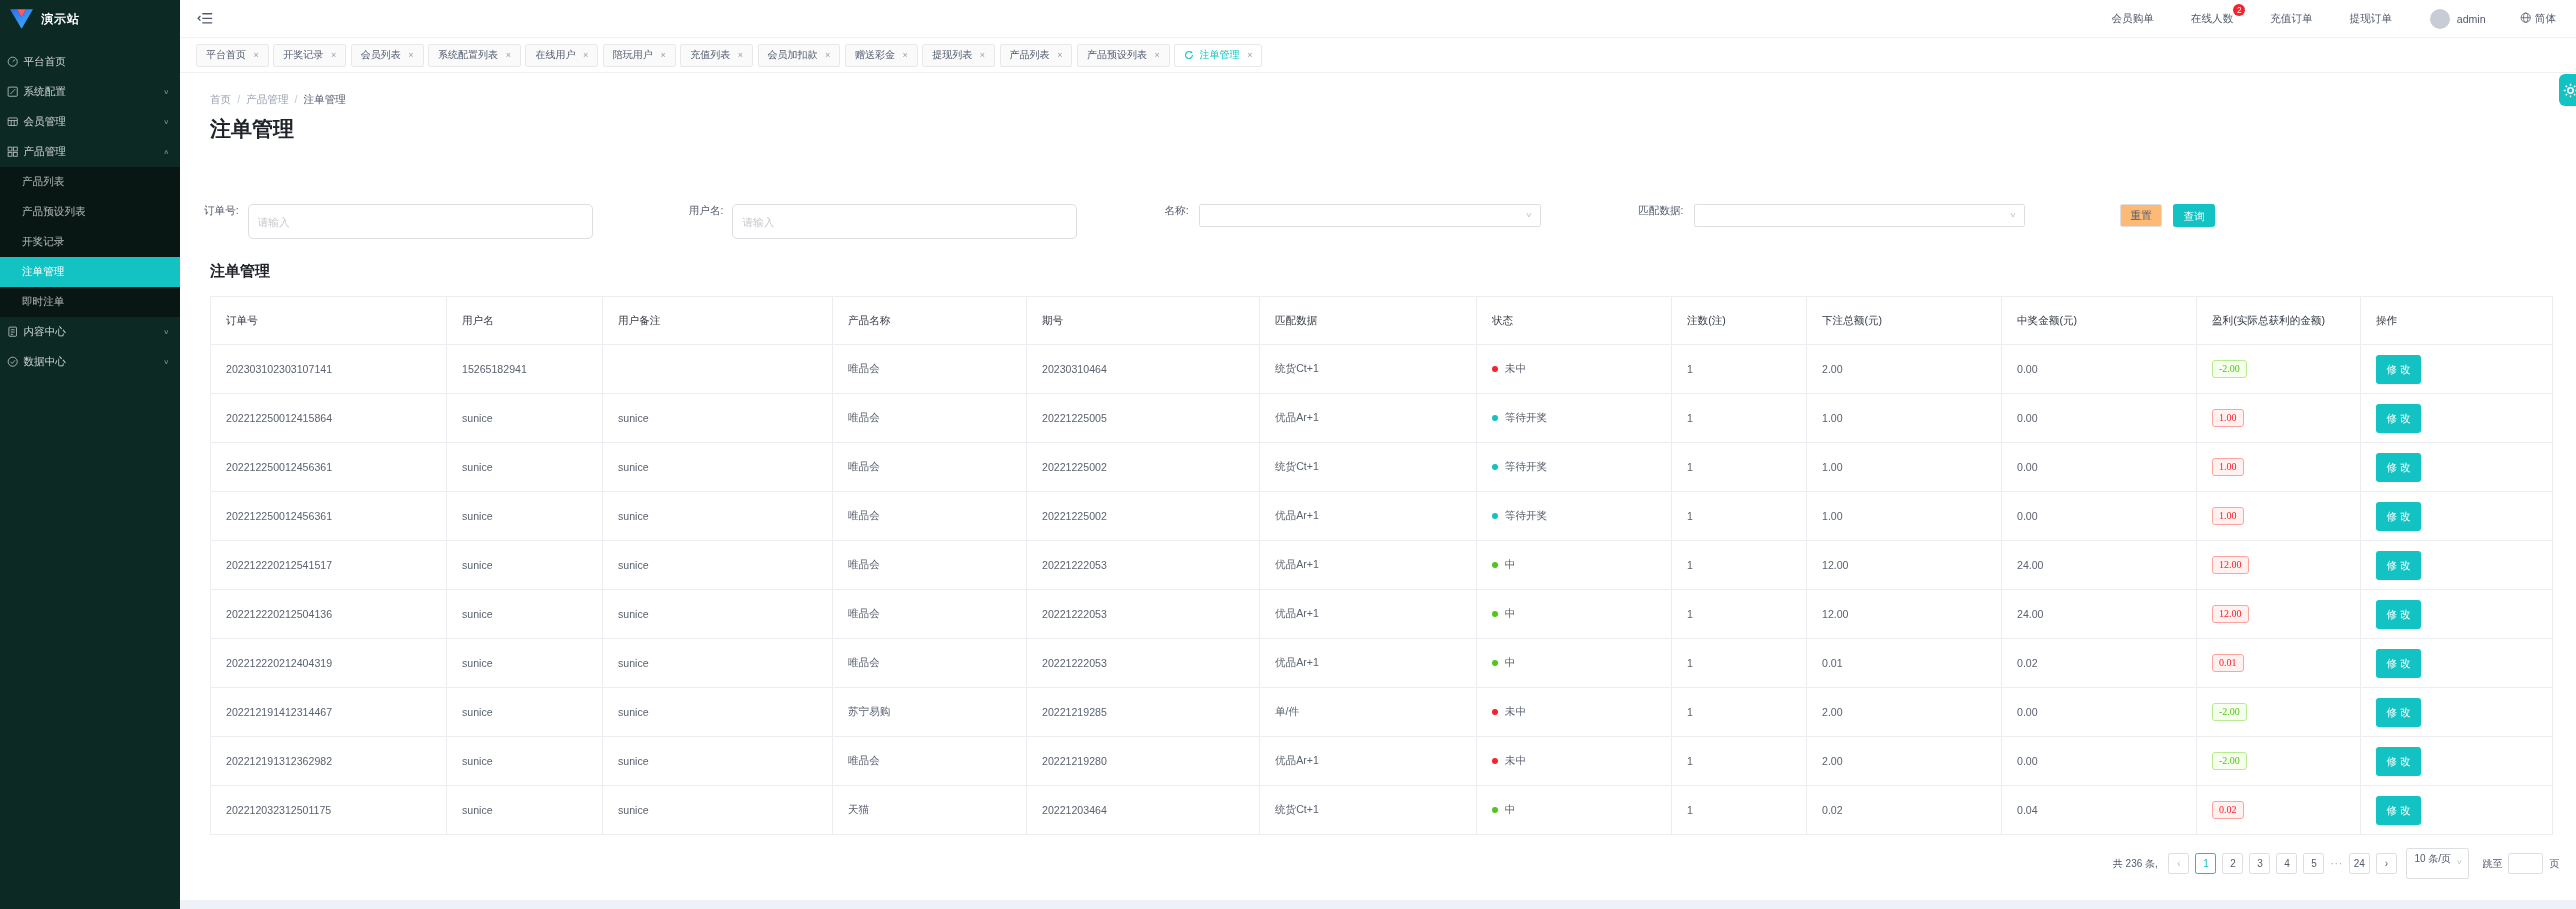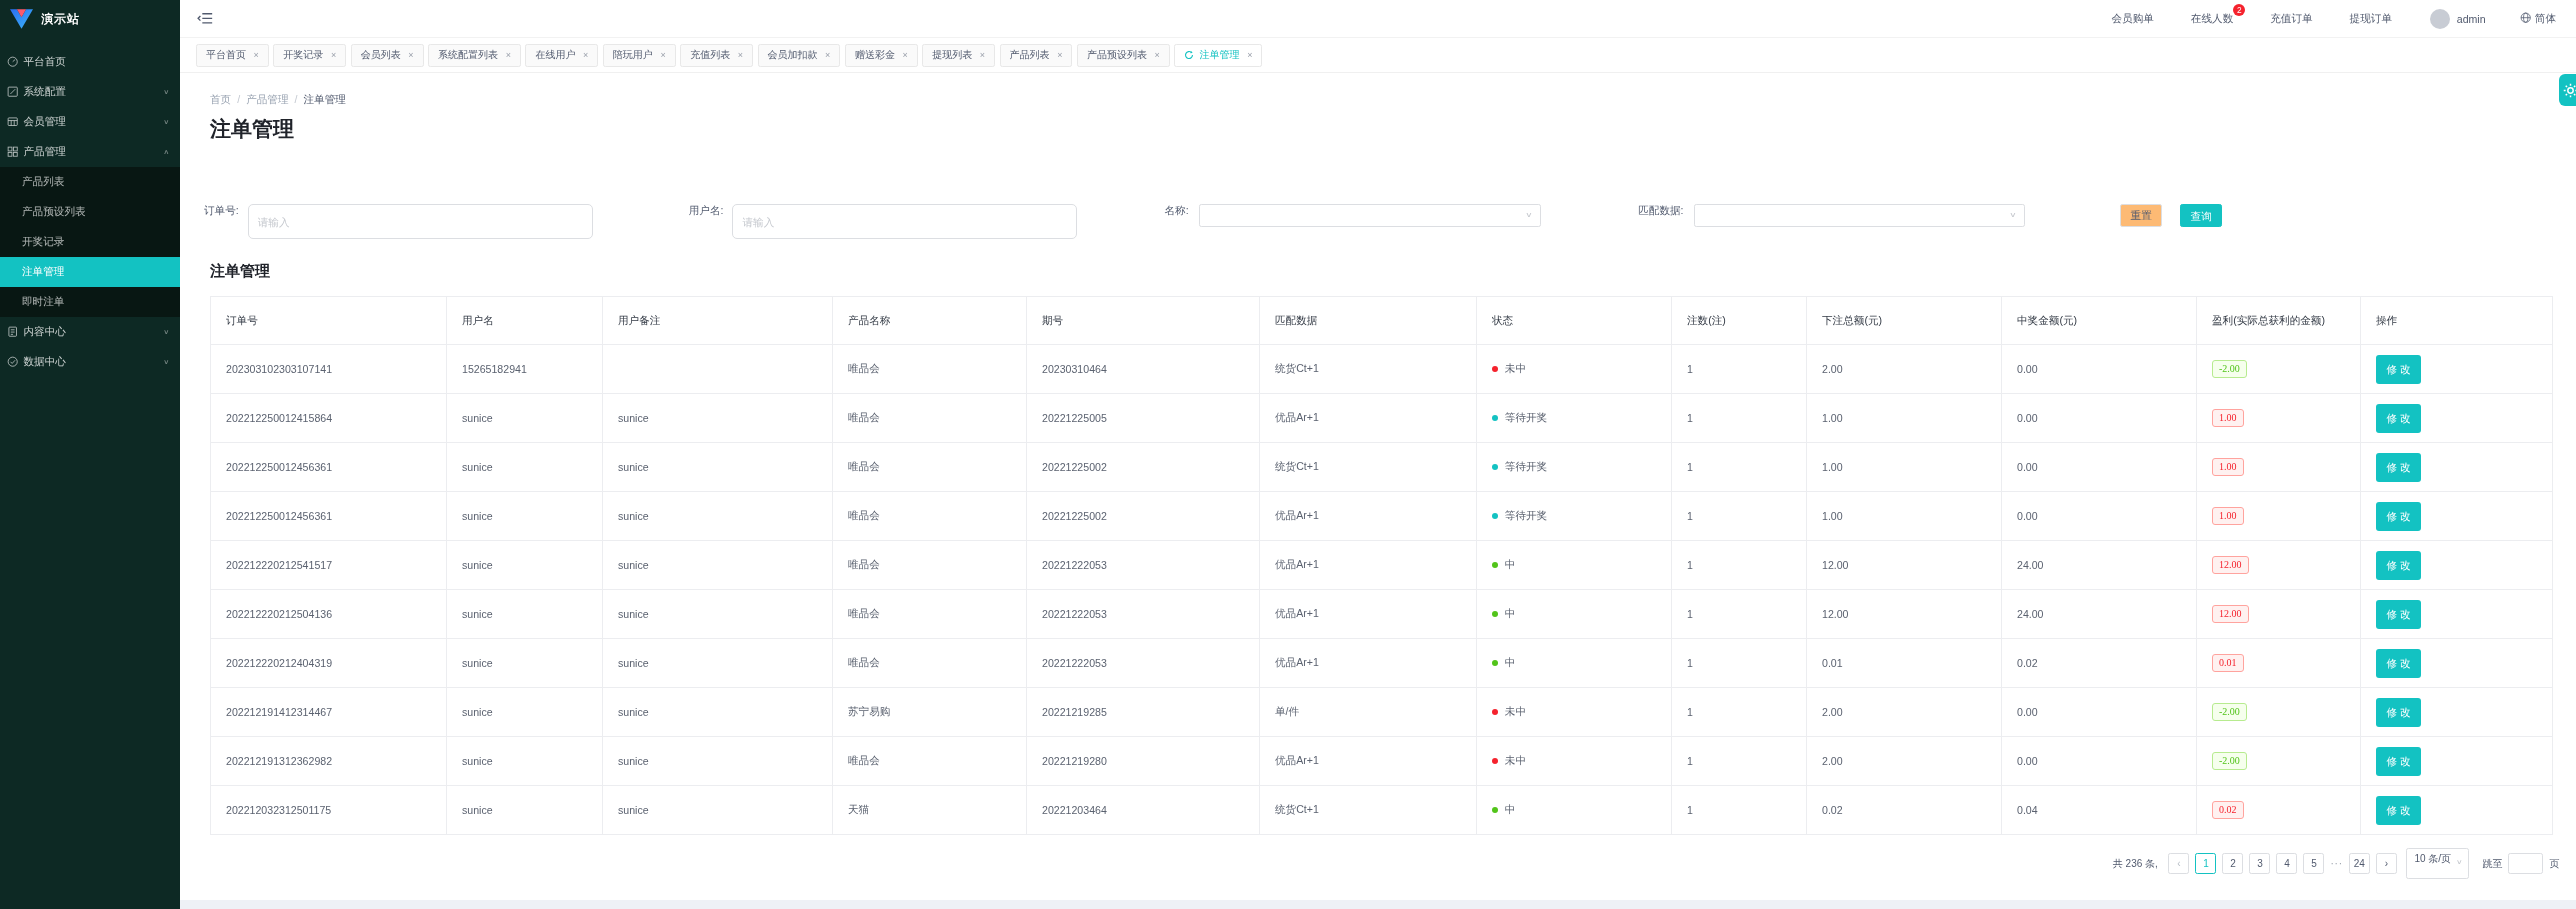--- a/index.html
+++ b/index.html
@@ -56,21 +56,21 @@
   .gear-fab svg { margin-left:3.8px; flex:none; }
 
   .filter-row { position:absolute; left:24px; top:131px; right:0; display:flex; align-items:flex-start; font-size:10.6px; color:#515a6e; }
   .f-label { white-space:nowrap; }
   .f-input { height:35px; border:0.8px solid #dcdee2; border-radius:5px; padding:0 9px; font-size:10.6px; color:#515a6e; margin-left:9px; outline:none; font-family:inherit; }
   .f-input::placeholder { color:#c5c8ce; }
   .f-select { height:23px; border:0.8px solid #dcdee2; border-radius:2.3px; margin-left:10.6px; position:relative; cursor:pointer; background:#fff; }
   .f-select .sel-arrow { position:absolute; right:7.6px; top:50%; transform:translateY(-60%) scaleY(.7); color:#c5c8ce; font-size:10px; }
   .btn { height:23px; border-radius:2.3px; font-size:10.6px; text-align:center; line-height:21px; cursor:pointer; }
   .btn-reset { width:42px; background:#fdba74; border:0.8px solid #dcdee2; color:#515a6e; margin-left:95px; }
-  .btn-search { width:42px; background:#13c2c2; border:0.8px solid #13c2c2; color:#fff; margin-left:18px; line-height:23px;font-family:Liberation Serif, serif; }
+  .btn-search { width:42px; background:#13c2c2; border:0.8px solid #13c2c2; color:#fff; margin-left:11px; line-height:23px;font-family:Liberation Serif, serif; }
 
   .section-title { position:absolute; left:30px; top:189px; font-size:15px; font-weight:bold; color:#20232a; }
 
   
   .data-table { position:absolute; left:30px; top:223px; border-collapse:collapse; table-layout:fixed; width:2342px; font-size:10.6px; }
   .data-table th, .data-table td { border:0.8px solid #ecedf0; padding:0 7.6px 0 15px; text-align:left; font-weight:normal; overflow:hidden; white-space:nowrap; }
   .data-table th { height:48px; color:#333a45; background:#fff; }
   .data-table td { height:49px; color:#5b6270; }
   .status-cell { display:flex; align-items:center; }
   .dot { width:6px; height:6px; border-radius:50%; margin-right:6.8px; flex:none; }

